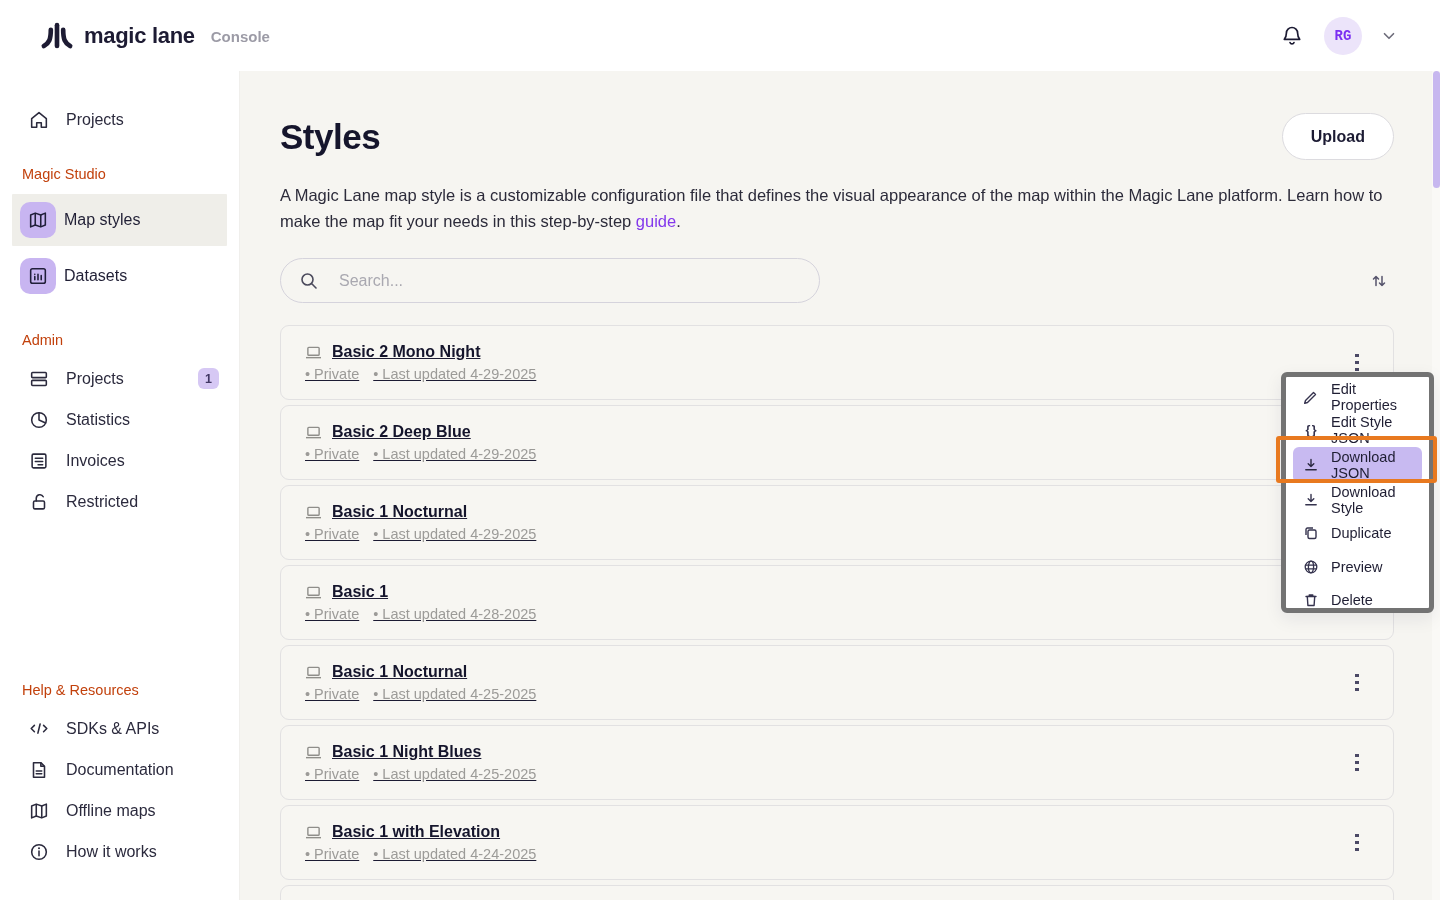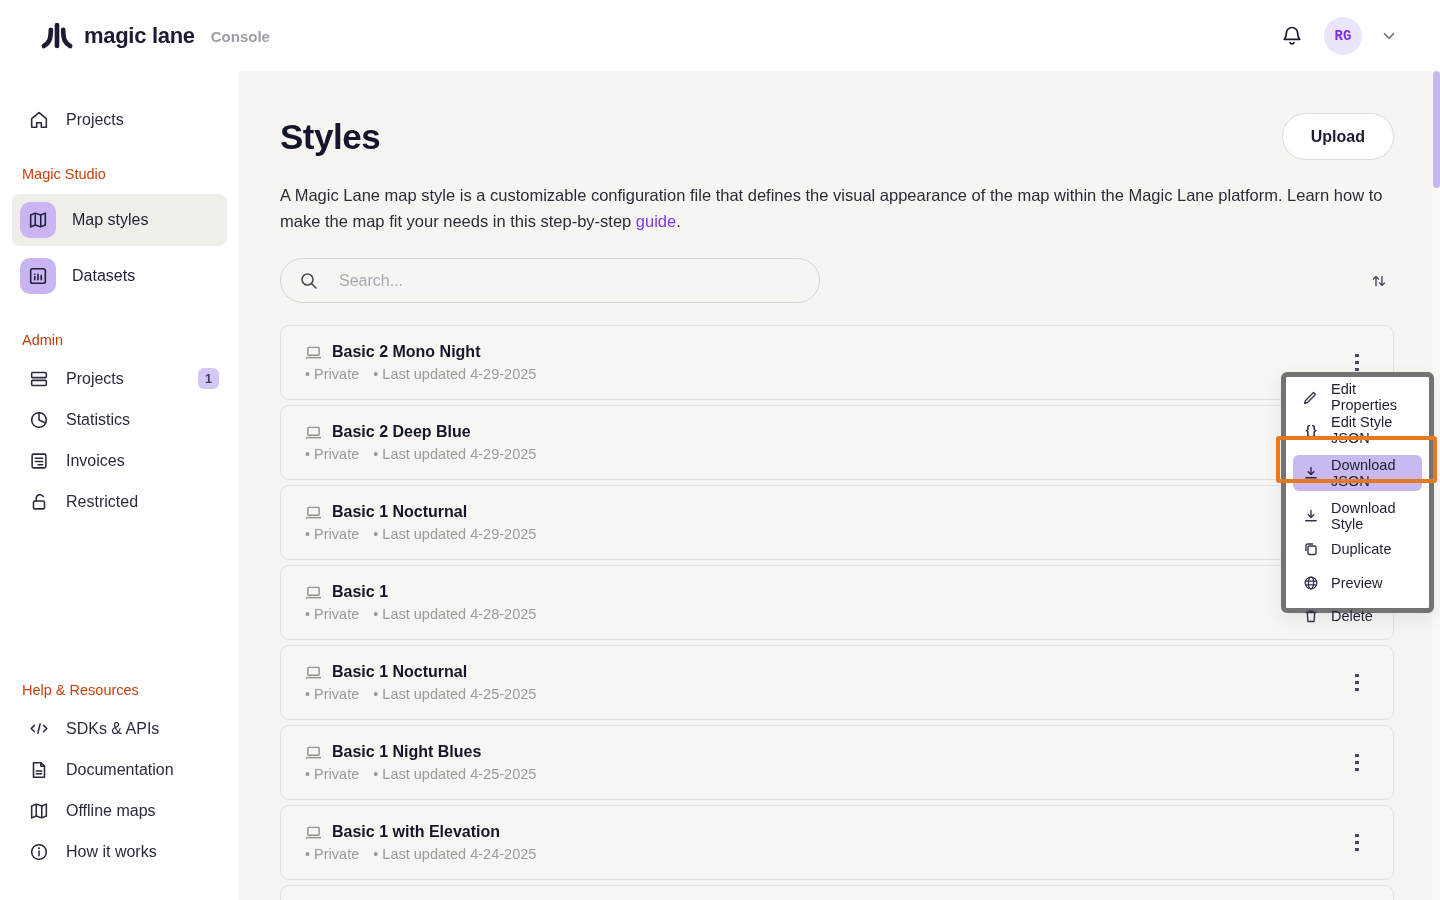--- a/index.html
+++ b/index.html
@@ -39,22 +39,22 @@
     border-radius:10px; cursor:pointer; color:#2b2a3d; font-size:16px;
     height:41px;
   }
   .side-item .s-ico { width:22px; display:flex; justify-content:center; flex:0 0 22px; }
   .side-label { flex:1; }
   .section-label { font-size:14.5px; color:#c2410c; padding:0 8px 0 10px; }
   .lbl-magic { margin:26px 0 12px; }
   .lbl-admin { margin:30px 0 10px; }
   .lbl-help  { margin:160px 0 10px; }
   .studio-item {
-    display:flex; align-items:center; gap:16px; padding:8px; height:52px;
-    border-radius:8px; cursor:pointer; font-size:16px; color:#201f35; margin-bottom:4px;
+    display:flex; align-items:center; gap:8px; padding:8px; height:52px;
+    border-radius:1px; cursor:pointer; font-size:16px; color:#201f35; margin-bottom:4px;
   }
   .studio-item.active { background:#efeee9; }
   .icon-tile {
     width:36px; height:36px; border-radius:10px; background:#c8b5f1;
     display:flex; align-items:center; justify-content:center; flex:0 0 36px;
   }
   .badge {
     min-width:21px; height:21px; border-radius:6px; background:#d6c8f4;
     color:#413764; font-size:12.5px; font-weight:700;
     display:flex; align-items:center; justify-content:center; padding:0 6px;
@@ -88,21 +88,21 @@
     font-family:inherit; flex:1;
   }
   .search-input::placeholder { color:#a9a8b0; }
   .sort-btn { background:none; border:none; cursor:pointer; padding:4px; margin-right:2px; }
 
   
   .style-list { margin-top:22px; }
   .style-row {
     position:relative; height:75px; margin-bottom:5px; background:#f7f6f2;
     border:1px solid #e2e1e2; border-radius:9px; padding:0 60px 0 24px;
-    display:flex; flex-direction:column; justify-content:center; cursor:pointer;
+    display:flex; flex-direction:column; justify-content:center; cursor:pointer;text-decoration:underline;
   }
   .row-title { display:flex; align-items:center; gap:10px; }
   .row-name { font-size:16px; font-weight:700; color:#15152c; }
   .row-meta { margin-top:5px; display:flex; gap:14px; font-size:14.5px; color:#9c9b98; }
   .kebab {
     position:absolute; right:22px; top:50%; transform:translateY(-50%);
     width:28px; height:28px; background:none; border:none; cursor:pointer;
     display:flex; flex-direction:column; align-items:center; justify-content:center; gap:3.5px;
   }
   .kebab i { width:3.5px; height:3.5px; background:#4b4965; display:block; }
@@ -113,21 +113,21 @@
     position:absolute; left:1281px; top:372px; width:153px; height:241px;
     background:#ffffff; border:5px solid #737373; border-radius:6px;
     box-shadow:0 6px 18px rgba(30,28,60,0.08); z-index:8; padding:3px 0;
   }
   .menu-item {
     height:33.5px; display:flex; align-items:center; gap:12px; padding:0 10px 0 16px;
     font-size:14.5px; color:#1f1e33; cursor:pointer;
   }
   .menu-item .mi-icon { width:17px; display:flex; justify-content:center; flex:0 0 17px; color:#35334e; }
   .menu-item.hl {
-    background:#c8baf1; border-radius:6px; margin:8px 7px; padding:0 3px 0 9px; height:36px;justify-content:space-between;
+    background:#c8baf1; border-radius:6px; margin:0 7px; padding:0 3px 0 9px; height:36px;justify-content:space-between;
   }
   .brace-glyph { font-size:12.5px; font-weight:700; letter-spacing:-1px; color:#35334e; }
 
   
   .annotation-box {
     position:absolute; left:1276px; top:436px; width:161px; height:47px;
     border:4px solid #e8791f; border-radius:3px; z-index:9; pointer-events:none;
   }
 
   

